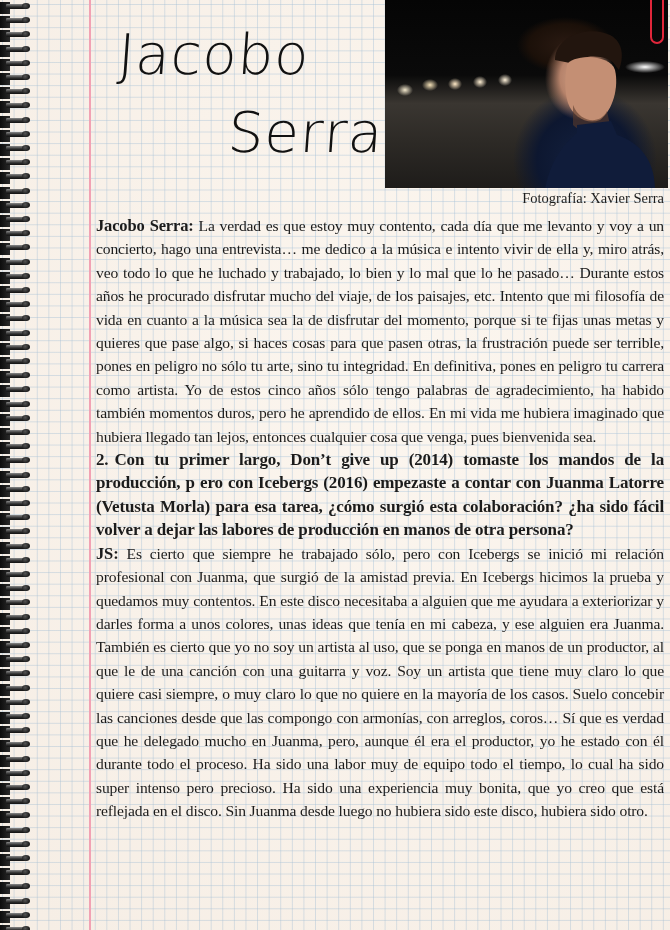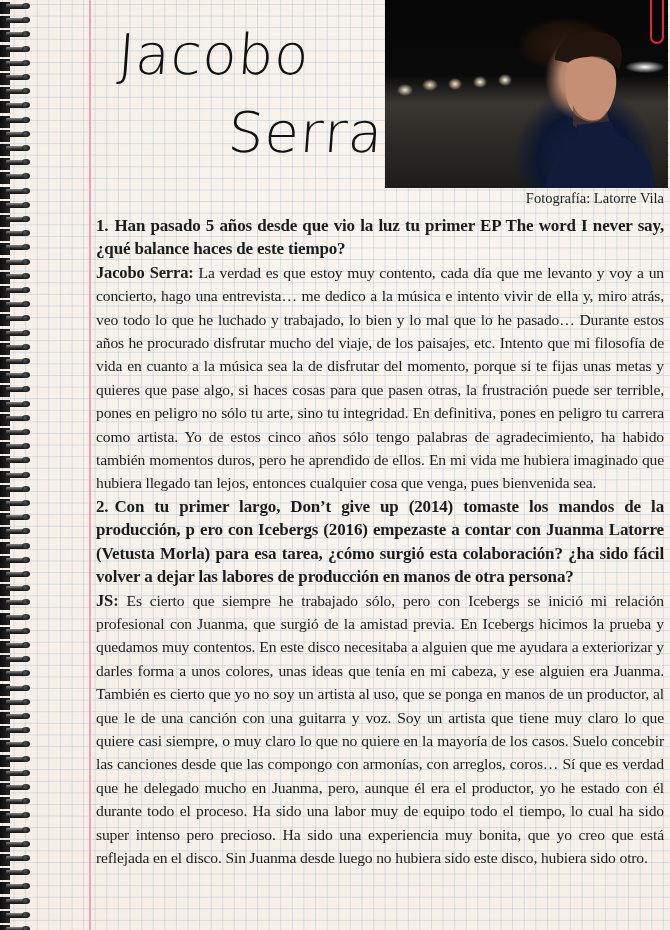--- a/index.html
+++ b/index.html
@@ -436,20 +436,19 @@
 <div class="photo" title="Retrato de Jacobo Serra de noche en un aparcamiento">
   <svg class="person" viewBox="0 0 140 165" xmlns="http://www.w3.org/2000/svg">
     <path d="M40 35 C40 10 75 0 95 10 C110 18 108 35 104 45 L100 40 C95 30 70 28 55 38 Z" fill="#22150e"></path>
     <path d="M52 40 C55 30 95 28 100 45 C104 62 98 85 85 95 C72 100 58 92 53 78 C49 65 50 52 52 40 Z" fill="#c48f74"></path>
     <path d="M58 80 C65 98 85 100 92 86 L95 100 C85 110 68 110 58 100 Z" fill="#5a3b2c" opacity="0.6"></path>
     <path d="M62 100 L96 96 L102 110 C125 118 140 135 140 165 L30 165 C35 135 50 118 62 108 Z" fill="#101c3a"></path>
   </svg>
 </div>
 <div class="paperclip"></div>
 
-<div class="photo-credit">Fotografía: Latorre Vila</div>
+<div class="photo-credit">Fotografía: Xavier Serra</div>
 
 <div class="content">
-  <p class="q"><span class="num">1.</span><span>Han pasado 5 años desde que vio la luz tu primer EP The word I never say, ¿qué balance haces de este tiempo?</span></p>
   <p><span class="speaker">Jacobo Serra:</span> <span>La verdad es que estoy muy contento, cada día que me levanto y voy a un concierto, hago una entrevista… me dedico a la música e intento vivir de ella y, miro atrás, veo todo lo que he luchado y trabajado, lo bien y lo mal que lo he pasado… Durante estos años he procurado disfrutar mucho del viaje, de los paisajes, etc. Intento que mi filosofía de vida en cuanto a la música sea la de disfrutar del momento, porque si te fijas unas metas y quieres que pase algo, si haces cosas para que pasen otras, la frustración puede ser terrible, pones en peligro no sólo tu arte, sino tu integridad. En definitiva, pones en peligro tu carrera como artista. Yo de estos cinco años sólo tengo palabras de agradecimiento, ha habido también momentos duros, pero he aprendido de ellos. En mi vida me hubiera imaginado que hubiera llegado tan lejos, entonces cualquier cosa que venga, pues bienvenida sea.</span></p>
   <p class="q"><span class="num">2.</span><span>Con tu primer largo, Don’t give up (2014) tomaste los mandos de la producción, p ero con Icebergs (2016) empezaste a contar con Juanma Latorre (Vetusta Morla) para esa tarea, ¿cómo surgió esta colaboración? ¿ha sido fácil volver a dejar las labores de producción en manos de otra persona?</span></p>
   <p><span class="speaker">JS:</span> <span>Es cierto que siempre he trabajado sólo, pero con Icebergs se inició mi relación profesional con Juanma, que surgió de la amistad previa. En Icebergs hicimos la prueba y quedamos muy contentos. En este disco necesitaba a alguien que me ayudara a exteriorizar y darles forma a unos colores, unas ideas que tenía en mi cabeza, y ese alguien era Juanma. También es cierto que yo no soy un artista al uso, que se ponga en manos de un productor, al que le de una canción con una guitarra y voz. Soy un artista que tiene muy claro lo que quiere casi siempre, o muy claro lo que no quiere en la mayoría de los casos. Suelo concebir las canciones desde que las compongo con armonías, con arreglos, coros… Sí que es verdad que he delegado mucho en Juanma, pero, aunque él era el productor, yo he estado con él durante todo el proceso. Ha sido una labor muy de equipo todo el tiempo, lo cual ha sido super intenso pero precioso. Ha sido una experiencia muy bonita, que yo creo que está reflejada en el disco. Sin Juanma desde luego no hubiera sido este disco, hubiera sido otro.</span></p>
 </div>
 
 </body></html>

